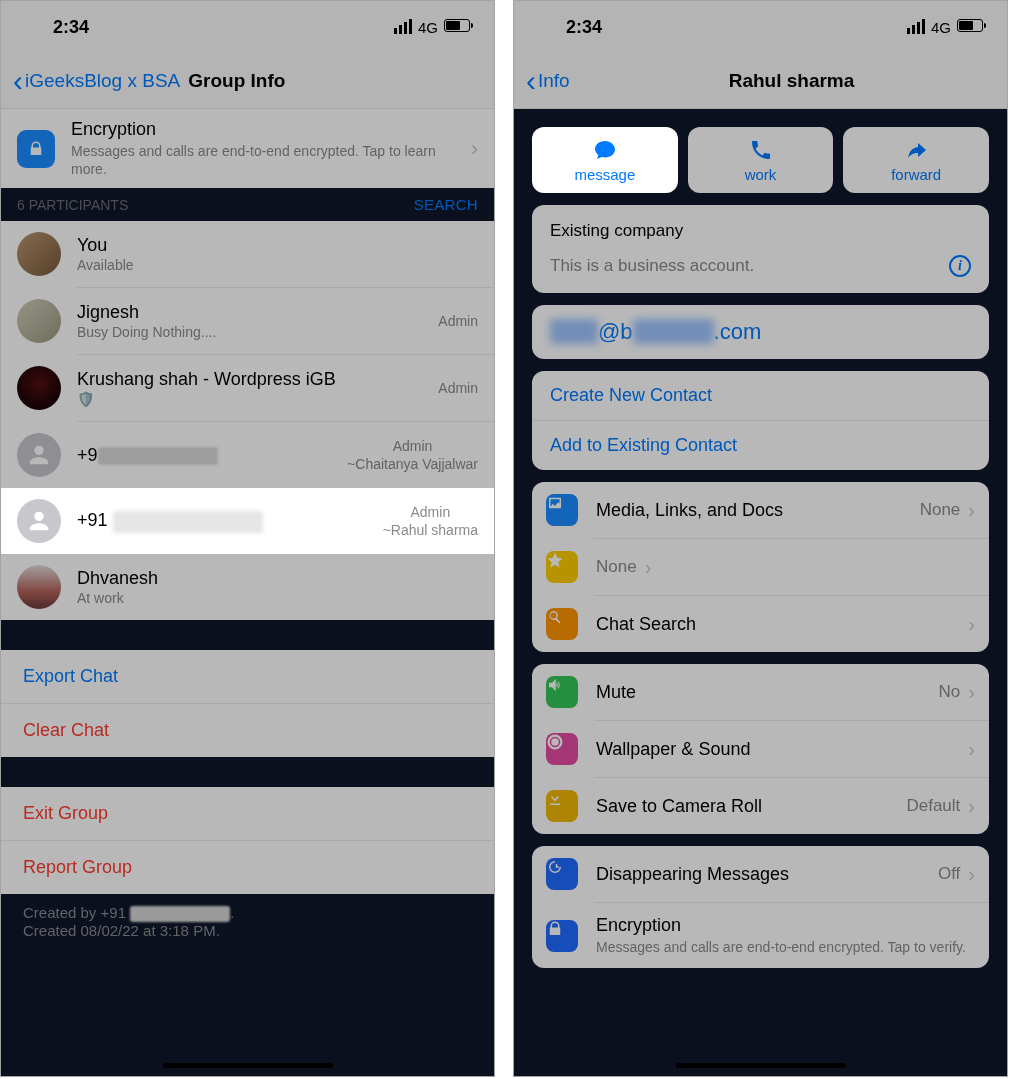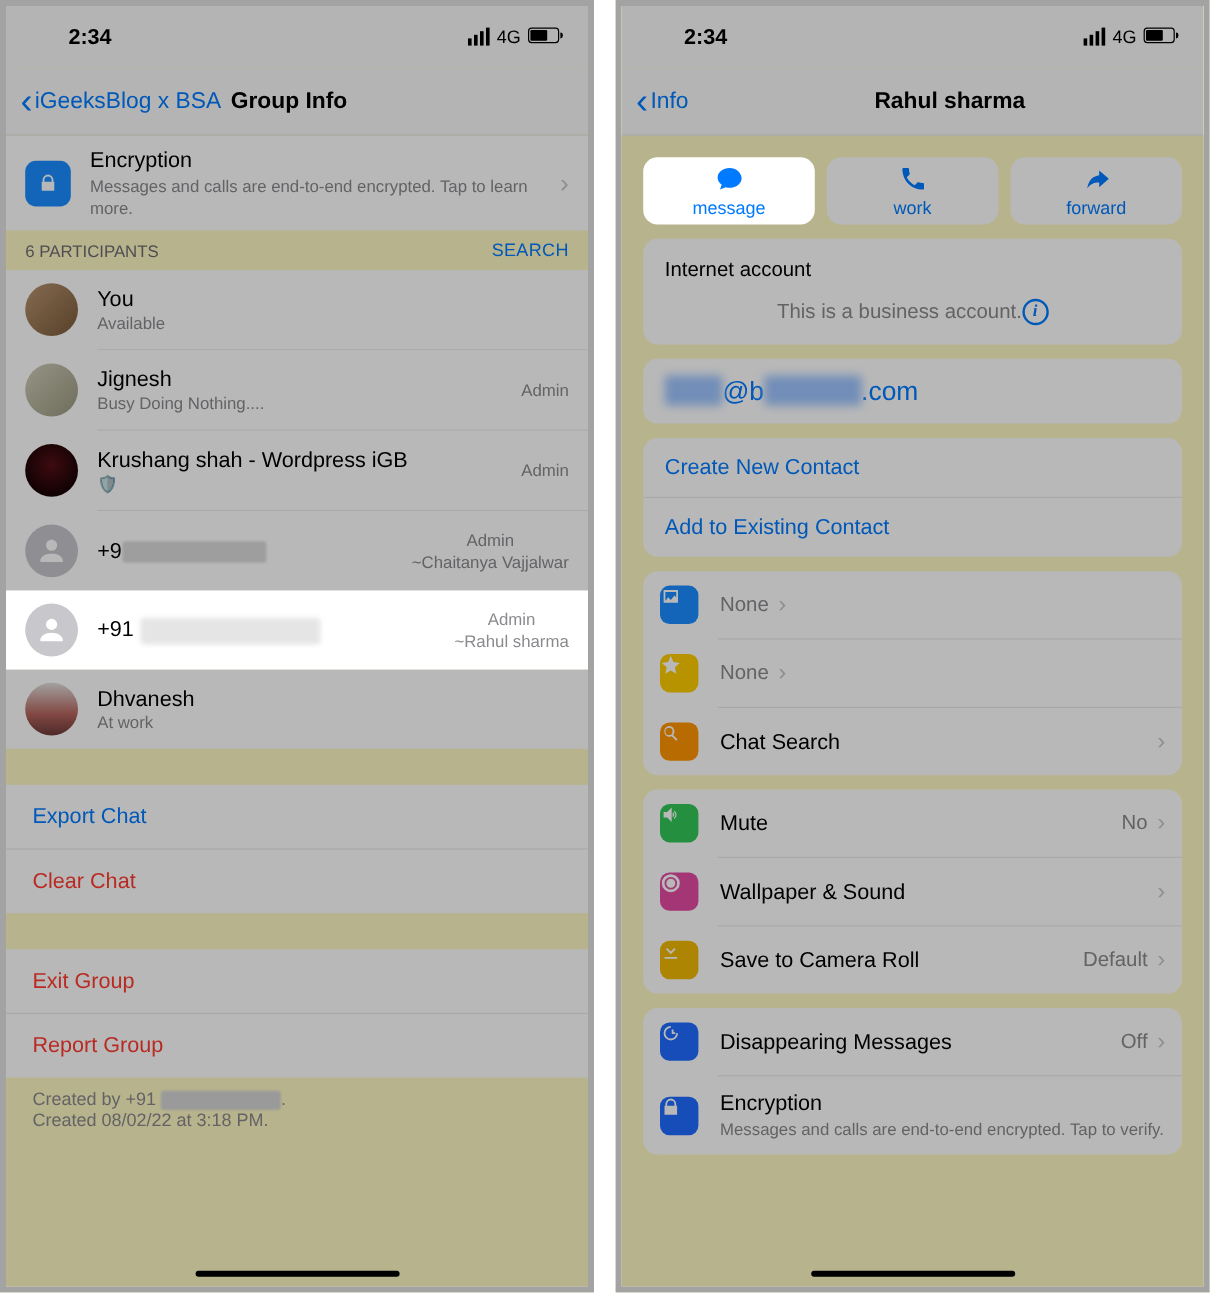--- a/index.html
+++ b/index.html
@@ -8,22 +8,22 @@
     background: #fff;
     width: 1011px;
     height: 1079px;
     display: flex;
     gap: 18px;
     padding: 0;
   }
   .phone {
     width: 495px;
     height: 1077px;
-    border: 5px solid #a3a3a3;
-    background: #fef9c3;
+    border: 1px solid #a3a3a3;
+    background: #0f172a;
     position: relative;
     overflow: hidden;
   }
   .dim-overlay {
     position: absolute;
     inset: 0;
     background: rgba(0,0,0,0.28);
     pointer-events: none;
     z-index: 50;
   }
@@ -106,29 +106,29 @@
   .highlight{ position:relative; z-index:60; background:#fff;}
   .action-row{ padding:16px 22px; font-size:18px;}
   .action-row.blue{ color:#007aff;}
   .action-row.red{ color:#ff3b30;}
   .footer-text{ padding:10px 22px 6px; font-size:15px; color:#8a8a8e;}
   .home-ind{ position:absolute; bottom:8px; left:50%; transform:translateX(-50%); width:170px; height:5px; background:#000; border-radius:3px; z-index:70;}
   
   .rounded-group{ margin:12px 18px; border-radius:12px; background:#fff; overflow:hidden;}
   .action-tiles{ display:flex; gap:10px; margin:18px 18px 0;}
   .tile{
-    flex:1; background:#fff; border-radius:12px; height:56px;
+    flex:1; background:#fff; border-radius:12px; height:66px;
     display:flex; flex-direction:column; align-items:center; justify-content:center; gap:4px;
     color:#007aff; font-size:15px;
   }
   .tile.highlight-tile{ position:relative; z-index:60;}
   .tile svg{ width:24px; height:24px; fill:#007aff;}
   .biz-card{ padding:16px 18px;}
   .biz-card .biz-title{ font-size:17px; color:#000; margin-bottom:14px;}
-  .biz-card .biz-row{ display:flex; align-items:center; justify-content:center;}
+  .biz-card .biz-row{ display:flex; align-items:center; justify-content:space-between;}
   .biz-card .biz-sub{ font-size:17px; color:#8a8a8e;}
   .info-circle{ width:22px; height:22px; border:2px solid #007aff; border-radius:50%; color:#007aff; display:flex; align-items:center; justify-content:center; font-family:Georgia,serif; font-style:italic; font-size:14px; font-weight:bold;}
   .email-row{ padding:14px 18px; font-size:22px; color:#007aff;}
   .blur-span{ filter:blur(4px); background:#9ec5ff; color:transparent; border-radius:2px; padding:0 2px;}
   .link-row{ padding:14px 18px; font-size:18px; color:#007aff;}
   .r-sep{ height:1px; background:rgba(0,0,0,0.08);}
   .set-row{ display:flex; align-items:center; padding:12px 14px; min-height:56px;}
   .set-row .lbl{ flex:1; font-size:18px; color:#000;}
   .set-row .val{ color:#8a8a8e; font-size:17px;}
   .set-row .chev-r{ color:#c7c7cc; font-size:20px; margin-left:8px;}
@@ -333,21 +333,21 @@
     <div class="tile">
       <svg viewBox="0 0 24 24">
           <path d="M14 5v4c-7 1-9 6-10 11 2.5-3.5 5-5 10-5v4l8-7-8-7z"></path>
         </svg>
       <span>forward</span>
     </div>
   </div>
 
   <div class="rounded-group">
     <div class="biz-card">
-      <div class="biz-title">Internet account</div>
+      <div class="biz-title">Existing company</div>
       <div class="biz-row">
         <div class="biz-sub">This is a business account.</div>
         <div class="info-circle">i</div>
       </div>
     </div>
   </div>
 
   <div class="rounded-group">
     <div class="email-row">
       <span class="blur-span">xxxx</span><span>@b</span><span class="blur-span">xxxxxxx</span><span>.com</span>
@@ -358,20 +358,21 @@
     <div class="link-row">Create New Contact</div>
     <div class="r-sep"></div>
     <div class="link-row">Add to Existing Contact</div>
   </div>
 
   <div class="rounded-group">
     <div class="set-row">
       <div class="icon-box sm ic-blue"><svg viewBox="0 0 24 24">
             <path d="M4 5h16v14H4V5zm2 2v10l3-4 3 3 4-5 2 2V7H6z"></path>
           </svg></div>
+      <div class="lbl">Media, Links, and Docs</div>
       <div class="val">None</div>
       <span class="chev-r">›</span>
     </div>
     <div class="r-sep" style="margin-left:62px"></div>
     <div class="set-row">
       <div class="icon-box sm ic-yellow"><svg viewBox="0 0 24 24">
             <path d="M12 2l2.9 6.9L22 10l-5.5 4.8L18.2 22 12 18.3 5.8 22l1.7-7.2L2 10l7.1-1.1L12 2z"></path>
           </svg></div>
       <div class="val">None</div>
       <span class="chev-r">›</span>

